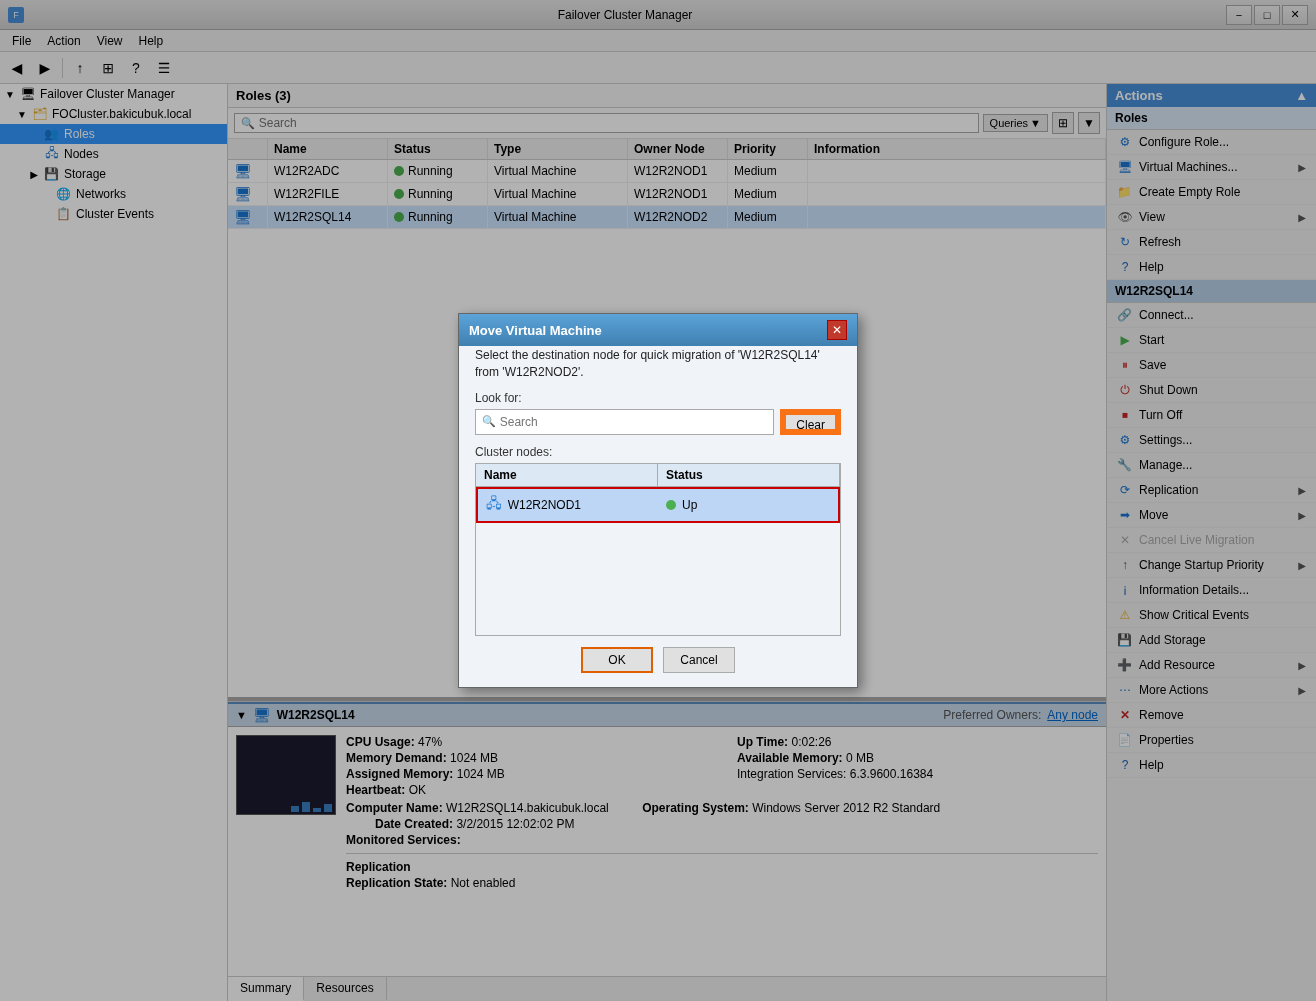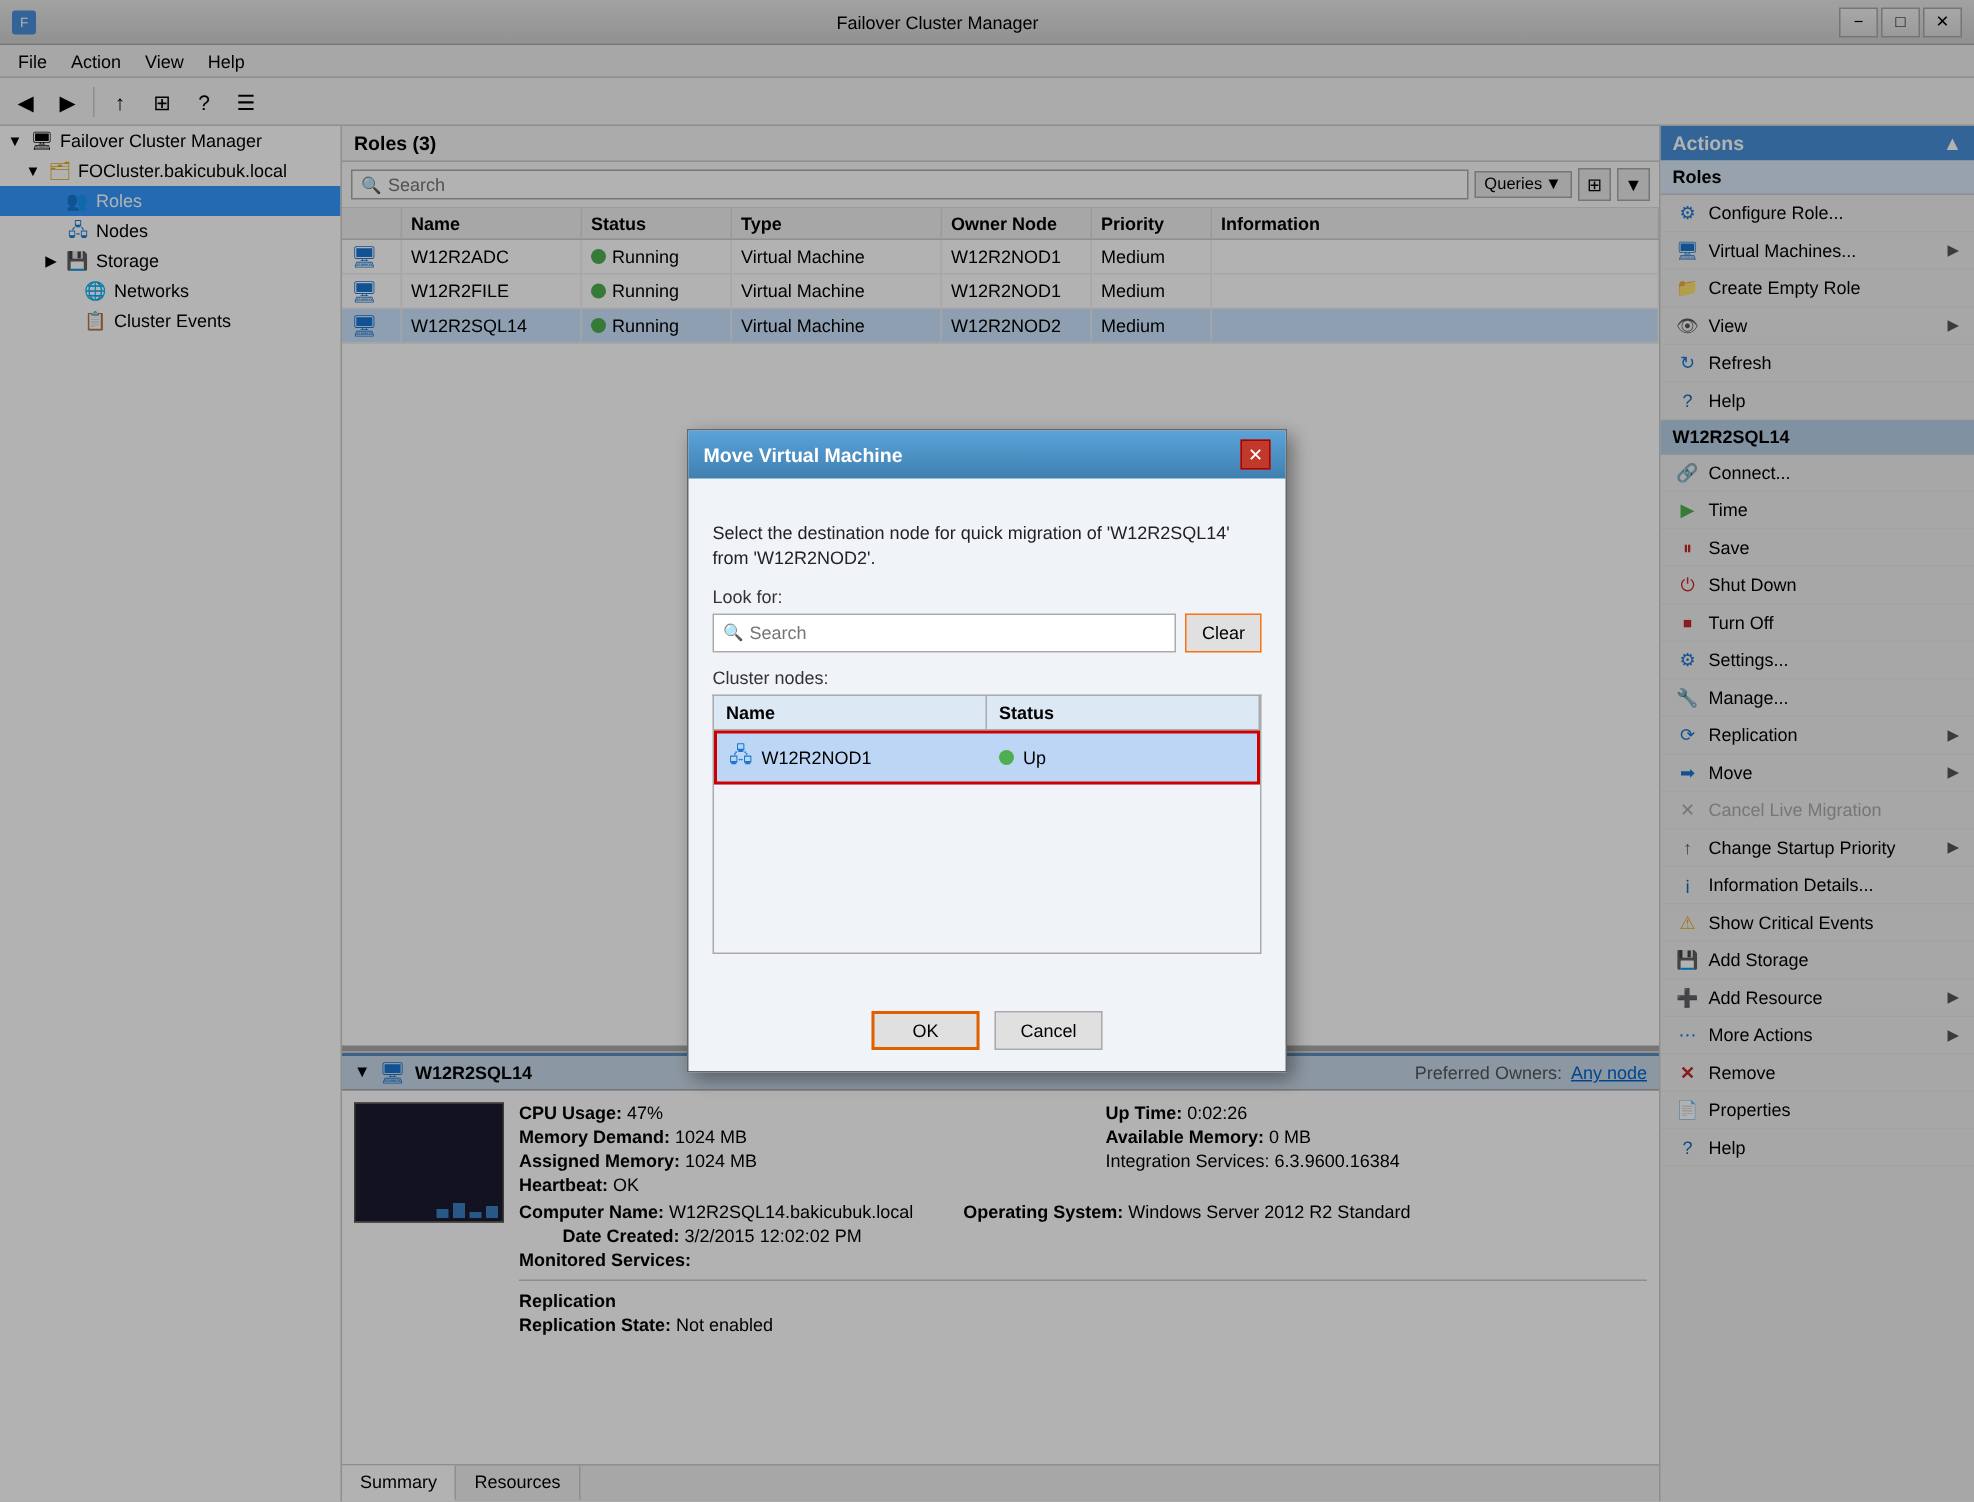--- a/index.html
+++ b/index.html
@@ -259,35 +259,35 @@
     }
     .modal-close {
       width: 20px; height: 20px;
       background: #c0392b;
       border: 1px solid #a00;
       color: white;
       cursor: pointer;
       display: flex; align-items: center; justify-content: center;
       font-size: 12px;
     }
-    .modal-body { padding: 28px 16px; }
+    .modal-body { padding: 1px 16px; }
     .modal-desc { font-size: 12px; margin-bottom: 10px; color: #222; line-height: 1.4; }
     .modal-label { font-size: 12px; margin-bottom: 4px; color: #333; }
     .modal-search-wrap {
       display: flex;
       align-items: center;
       border: 1px solid #aaa;
       background: white;
       padding: 2px 6px;
       gap: 4px;
       margin-bottom: 10px;
     }
     .modal-search { border: none; outline: none; flex: 1; font-size: 12px; }
     .modal-clear-btn {
-      border: 1px solid #f97316;
+      border: 6px solid #f97316;
       background: #e0e0e0;
       padding: 3px 10px;
       cursor: pointer;
       font-size: 12px;
       height: 26px;
     }
     .modal-search-row { display: flex; gap: 6px; margin-bottom: 10px; }
     .modal-search-row .modal-search-wrap { flex: 1; margin: 0; }
     .modal-cluster-label { font-size: 12px; margin-bottom: 4px; color: #333; }
     .node-table-header {
@@ -613,21 +613,21 @@
     </div>
 
     <div class="actions-section-title" style="background:#b8d0e8;">W12R2SQL14</div>
 
     <div class="action-item">
       <span class="action-icon" style="color:#1976d2;">🔗</span>
       <span>Connect...</span>
     </div>
     <div class="action-item">
       <span class="action-icon" style="color:#4caf50;">▶</span>
-      <span>Time</span>
+      <span>Start</span>
     </div>
     <div class="action-item">
       <span class="action-icon" style="color:#c62828;">⏸</span>
       <span>Save</span>
     </div>
     <div class="action-item">
       <span class="action-icon" style="color:#c62828;">⏻</span>
       <span>Shut Down</span>
     </div>
     <div class="action-item">

